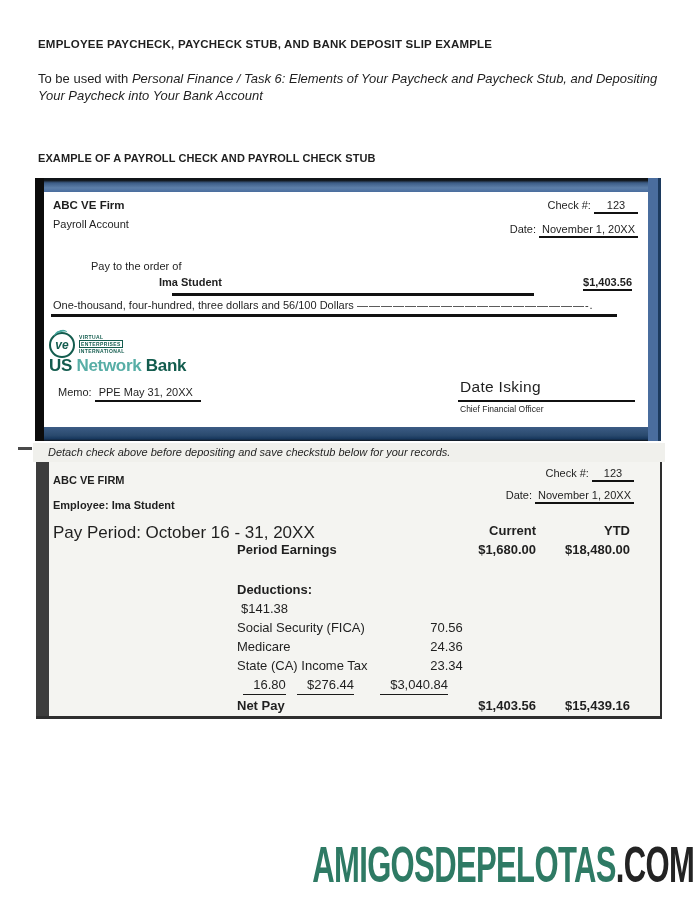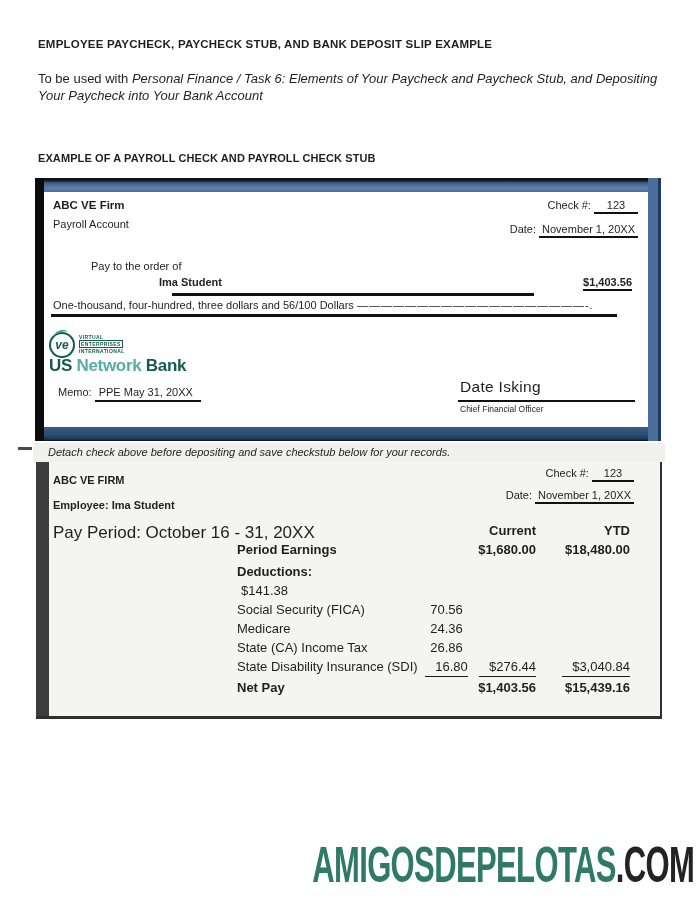--- a/index.html
+++ b/index.html
@@ -79,21 +79,21 @@
   .stub-period { left:17px; top:61px; font-size:17px; }
 
   .stub-table { left:201px; top:62px; width:393px; font-size:13px; }
   .trow { display:flex; height:19px; align-items:flex-start; line-height:14px; }
   .trow .lbl { width:182px; }
   .trow .amt { width:55px; text-align:center; }
   .trow .cur { width:62px; text-align:right; }
   .trow .ytd { width:94px; text-align:right; }
   .trow.hdr .cur, .trow.hdr .ytd { font-weight:bold; }
   .trow.bold .lbl, .trow.bold .cur, .trow.bold .ytd { font-weight:bold; }
-  .trow.gap-sm { margin-top:3px; }
+  .trow.gap-sm { margin-top:21px; }
   .trow.gap-xs { margin-top:2px; }
   .uline { display:inline-block; border-bottom:1.5px solid #1a1a1a; padding:0 0 2px 10px; }
 
   
   .watermark { right:2px; top:836px; font-size:50px; font-weight:bold; white-space:nowrap;
     transform:scaleX(0.62); transform-origin:right center; letter-spacing:-1px; }
   .wm-green { color:#2e7a64; } .wm-dark { color:#232323; }
 </style>
 </head>
 <body>
@@ -207,26 +207,25 @@
         <span class="ytd"></span>
       </div>
       <div class="trow">
         <span class="lbl">Medicare</span>
         <span class="amt">24.36</span>
         <span class="cur"></span>
         <span class="ytd"></span>
       </div>
       <div class="trow">
         <span class="lbl">State (CA) Income Tax</span>
-        <span class="amt">26.86</span>
-        <span class="cur"></span>
-        <span class="ytd"></span>
-      </div>
-      <div class="trow">
-        <span class="lbl">State Disability Insurance (SDI)</span>
+        <span class="amt">23.34</span>
+        <span class="cur"></span>
+        <span class="ytd"></span>
+      </div>
+      <div class="trow">
         <span class="amt"><span class="uline">16.80</span></span>
         <span class="cur"><span class="uline">$276.44</span></span>
         <span class="ytd"><span class="uline">$3,040.84</span></span>
       </div>
       <div class="trow bold gap-xs">
         <span class="lbl">Net Pay</span>
         <span class="amt"></span>
         <span class="cur">$1,403.56</span>
         <span class="ytd">$15,439.16</span>
       </div>

